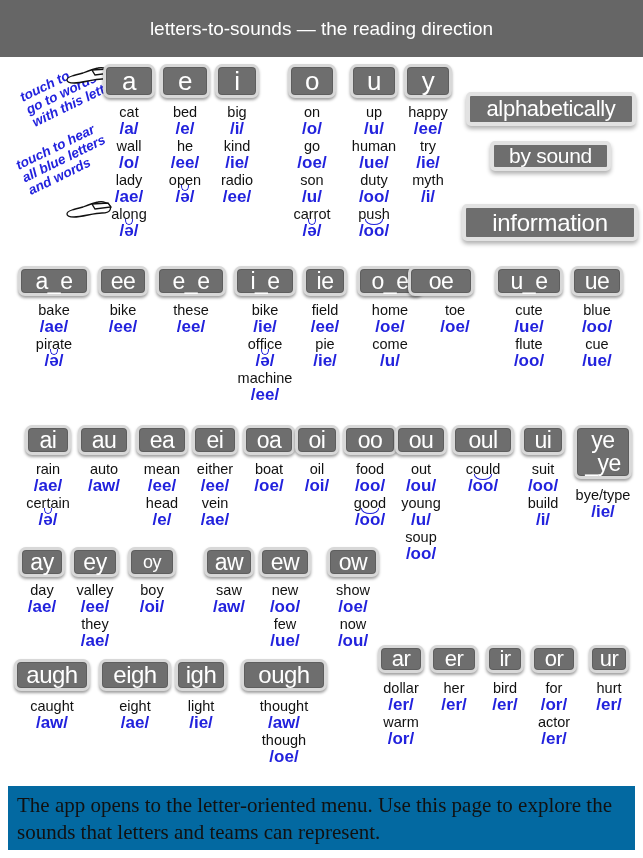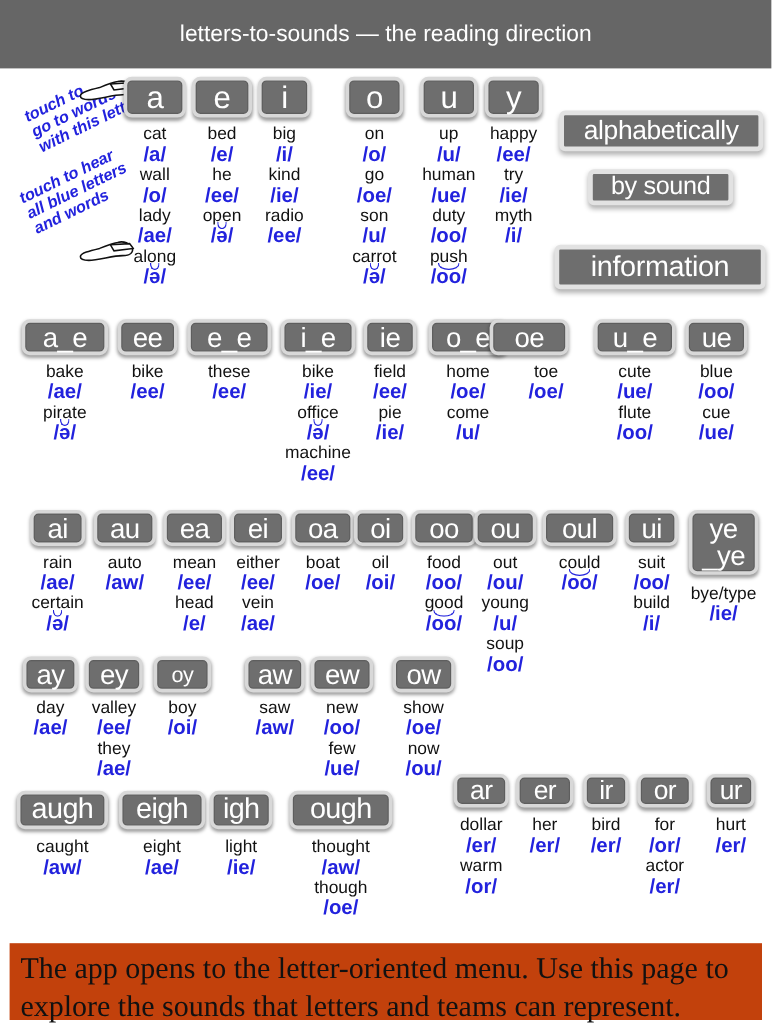--- a/index.html
+++ b/index.html
@@ -17,23 +17,23 @@
     display:flex;flex-direction:column;align-items:center;justify-content:center;
     line-height:1.12;
   }
   .header .l1{font-size:19px;}
   .header .l2{font-size:19px;}
   .header .l2 b{font-weight:bold;}
 
   
   .footer{
     position:absolute;left:8px;top:786px;width:627px;height:64px;
-    background:#c2410c;
+    background:#0369a1;
     font-family:"Liberation Serif", serif;
-    font-size:25px;color:#111;
+    font-size:21px;color:#111;
     line-height:1.28;
     padding:6px 9px 16px 9px;
     box-sizing:border-box;
   }
 
   
   .tile{
     position:absolute;
     background:#6e6e6e;
     color:#ffffff;

